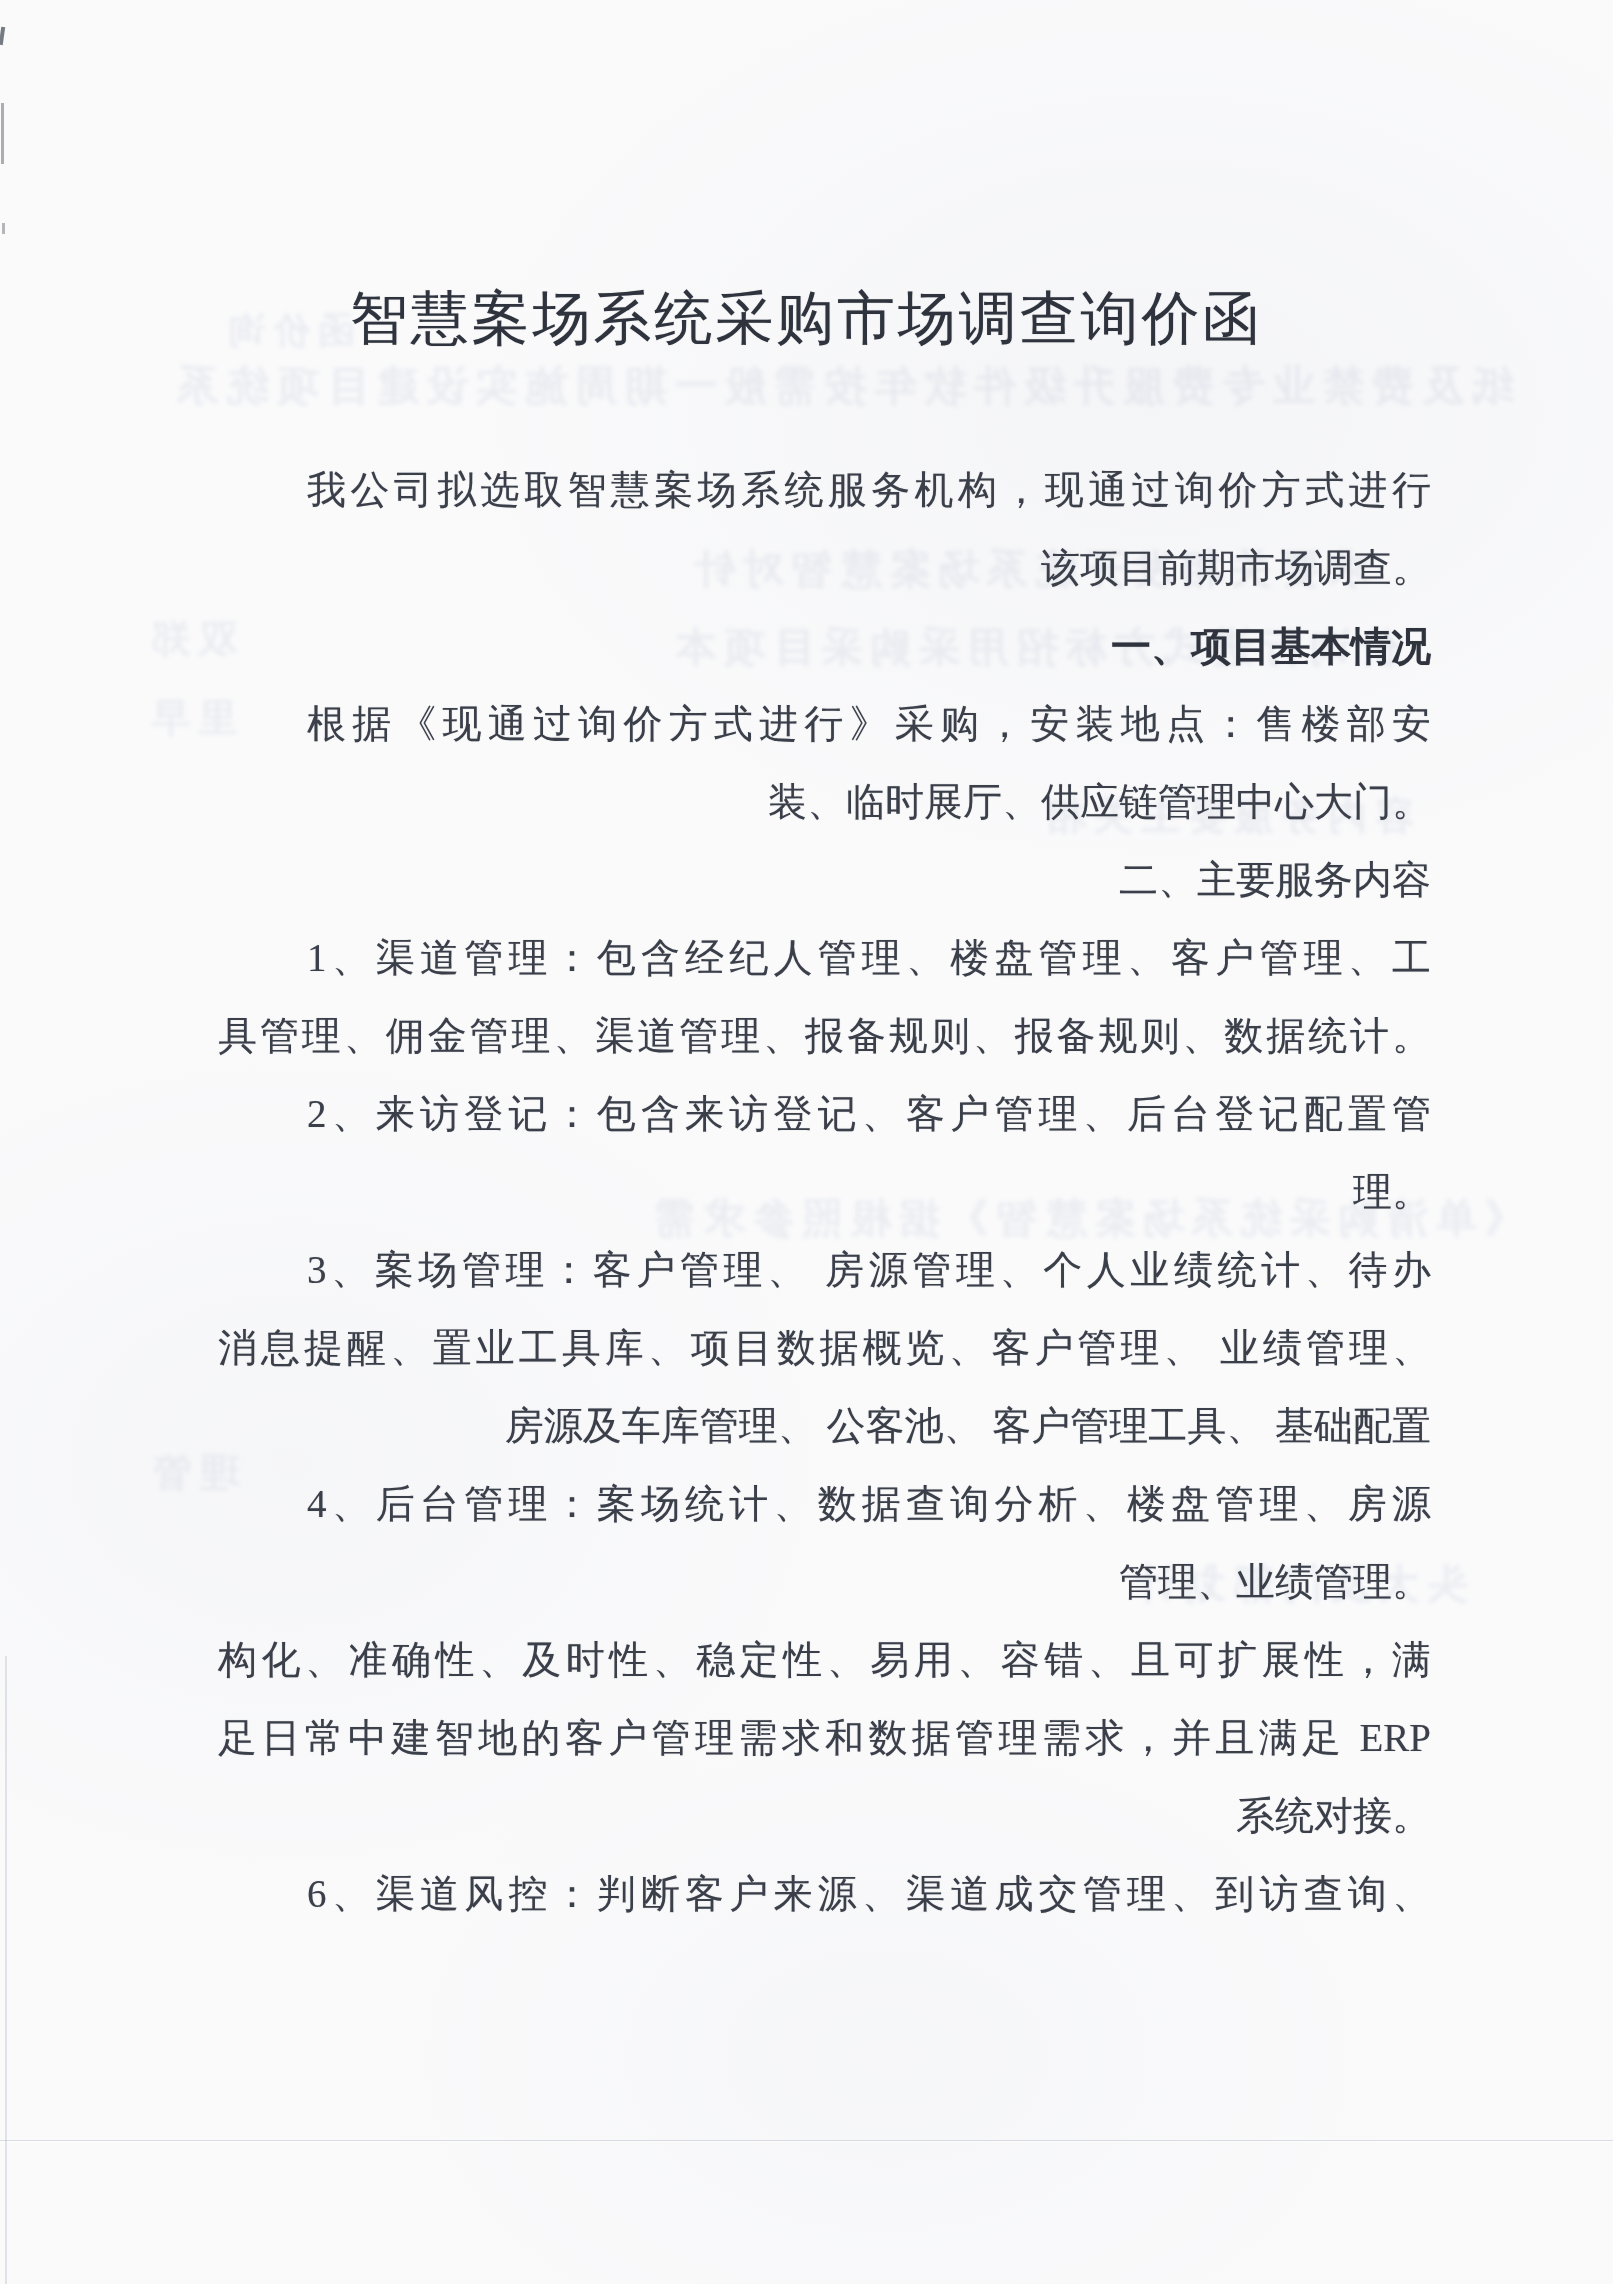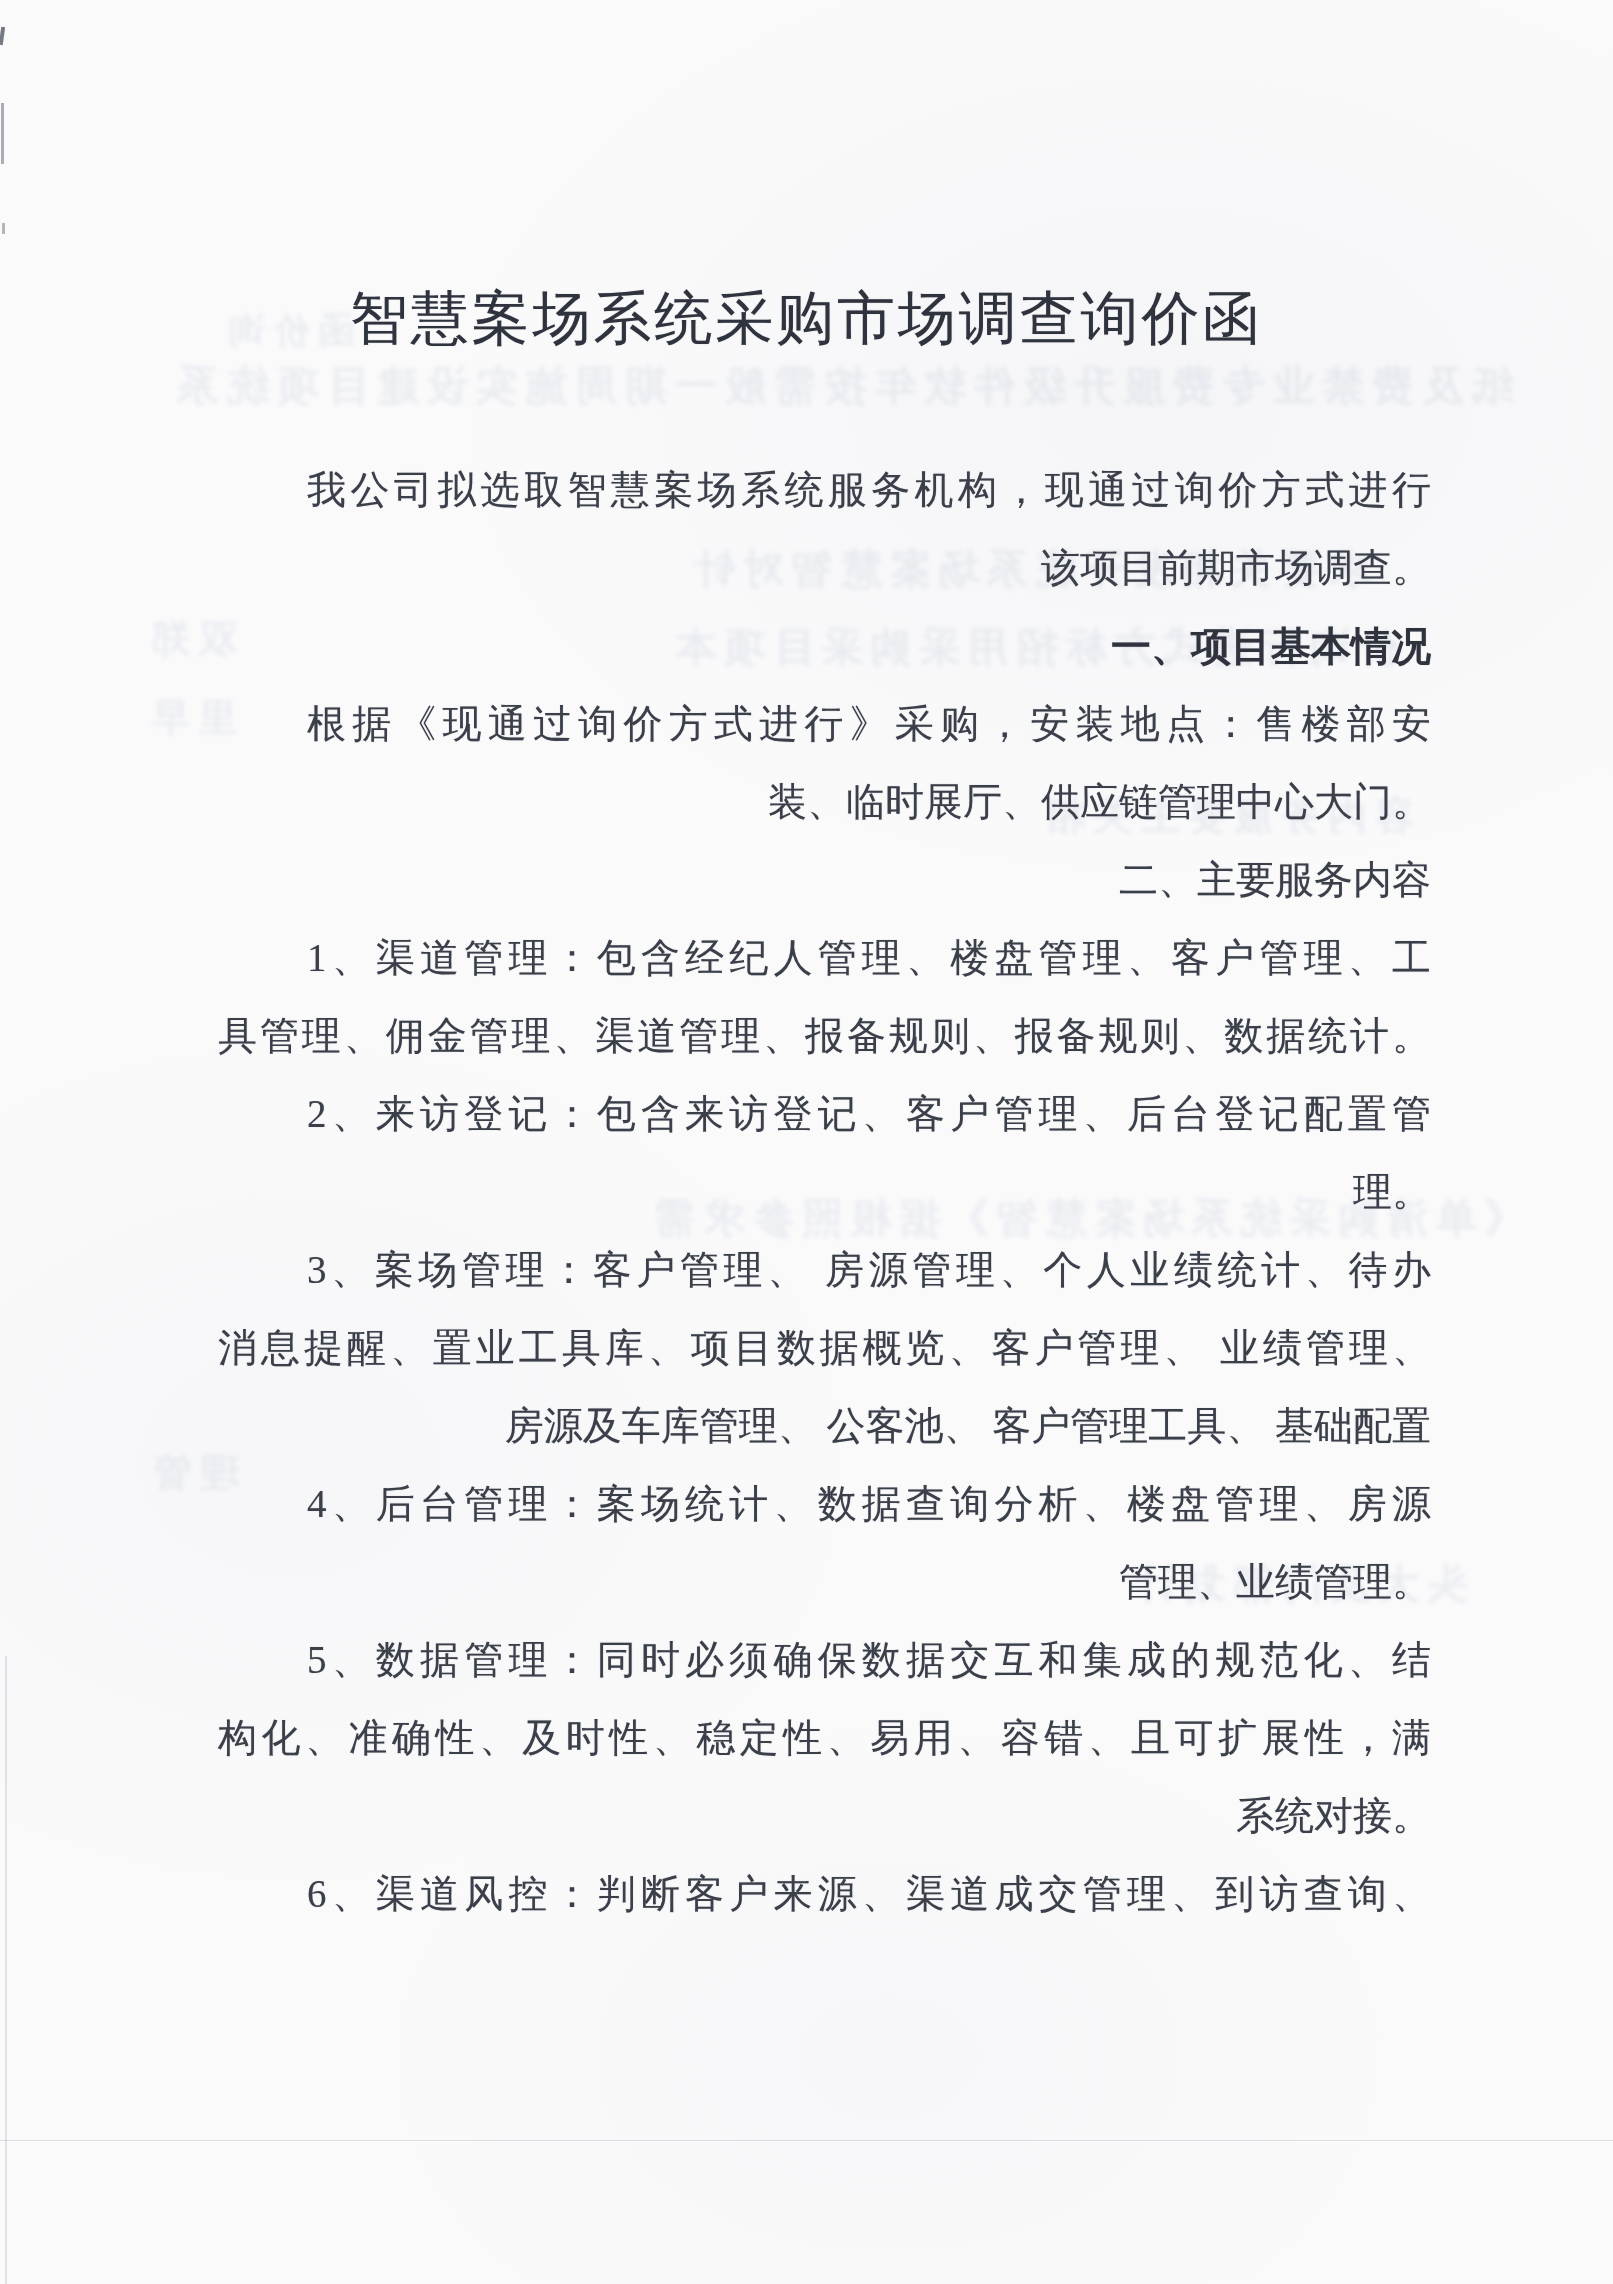--- a/index.html
+++ b/index.html
@@ -100,22 +100,22 @@
       <div class="line indent">二、主要服务内容</div>
       <div class="line indent just">1、渠道管理：包含经纪人管理、楼盘管理、客户管理、工</div>
       <div class="line just">具管理、佣金管理、渠道管理、报备规则、报备规则、数据统计。</div>
       <div class="line indent just">2、来访登记：包含来访登记、客户管理、后台登记配置管</div>
       <div class="line">理。</div>
       <div class="line indent just">3、案场管理：客户管理、 房源管理、个人业绩统计、待办</div>
       <div class="line just">消息提醒、置业工具库、项目数据概览、客户管理、 业绩管理、</div>
       <div class="line">房源及车库管理、 公客池、 客户管理工具、 基础配置</div>
       <div class="line indent just">4、后台管理：案场统计、数据查询分析、楼盘管理、房源</div>
       <div class="line">管理、业绩管理。</div>
-      <div class="line indent just">5、数据管理：同时必须确保数据交互和集成的规范化、结</div>
       <div class="line just">构化、准确性、及时性、稳定性、易用、容错、且可扩展性，满</div>
+      <div class="line just">足日常中建智地的客户管理需求和数据管理需求，并且满足 ERP</div>
       <div class="line">系统对接。</div>
       <div class="line indent just">6、渠道风控：判断客户来源、渠道成交管理、到访查询、</div>
     </div>
   <div class="crease" id="crease-line" style="top: 2140px;"></div>
   <div class="edge-line"></div>
   <div class="speck s1"></div>
   <div class="speck s2"></div>
   <div class="speck s3"></div>
 </div>
 

